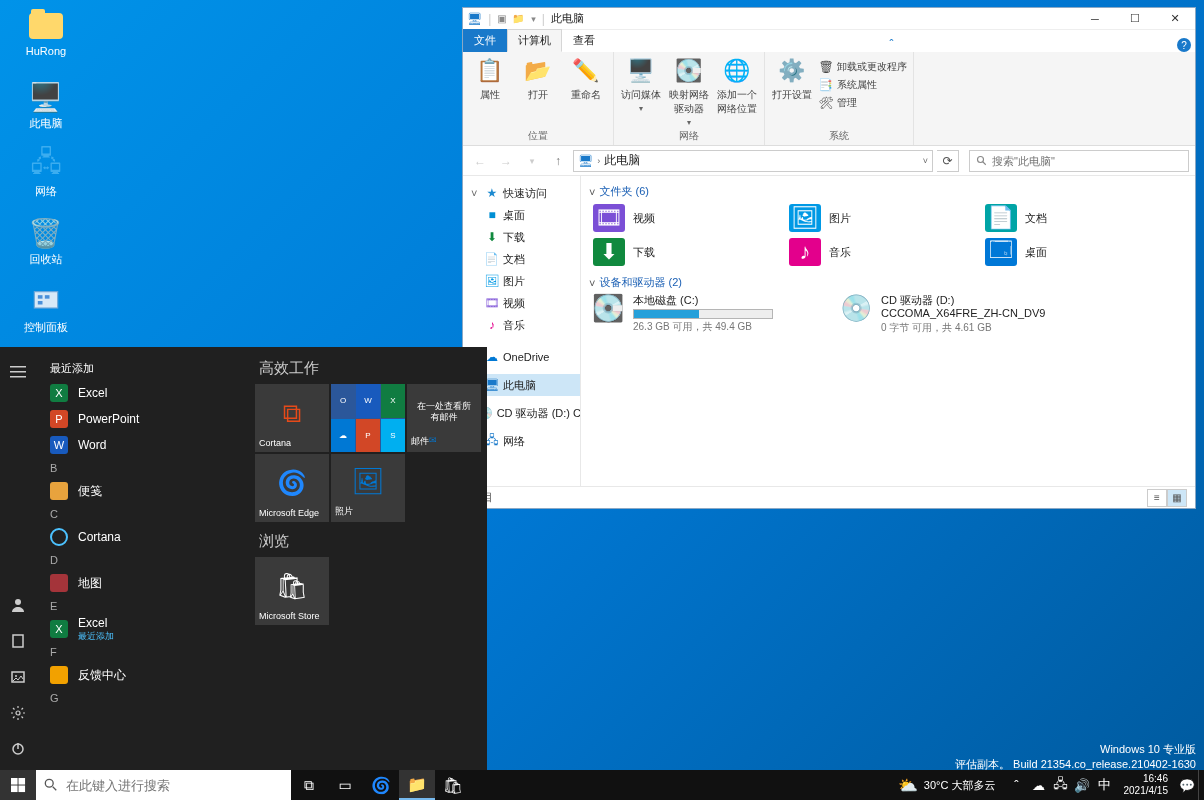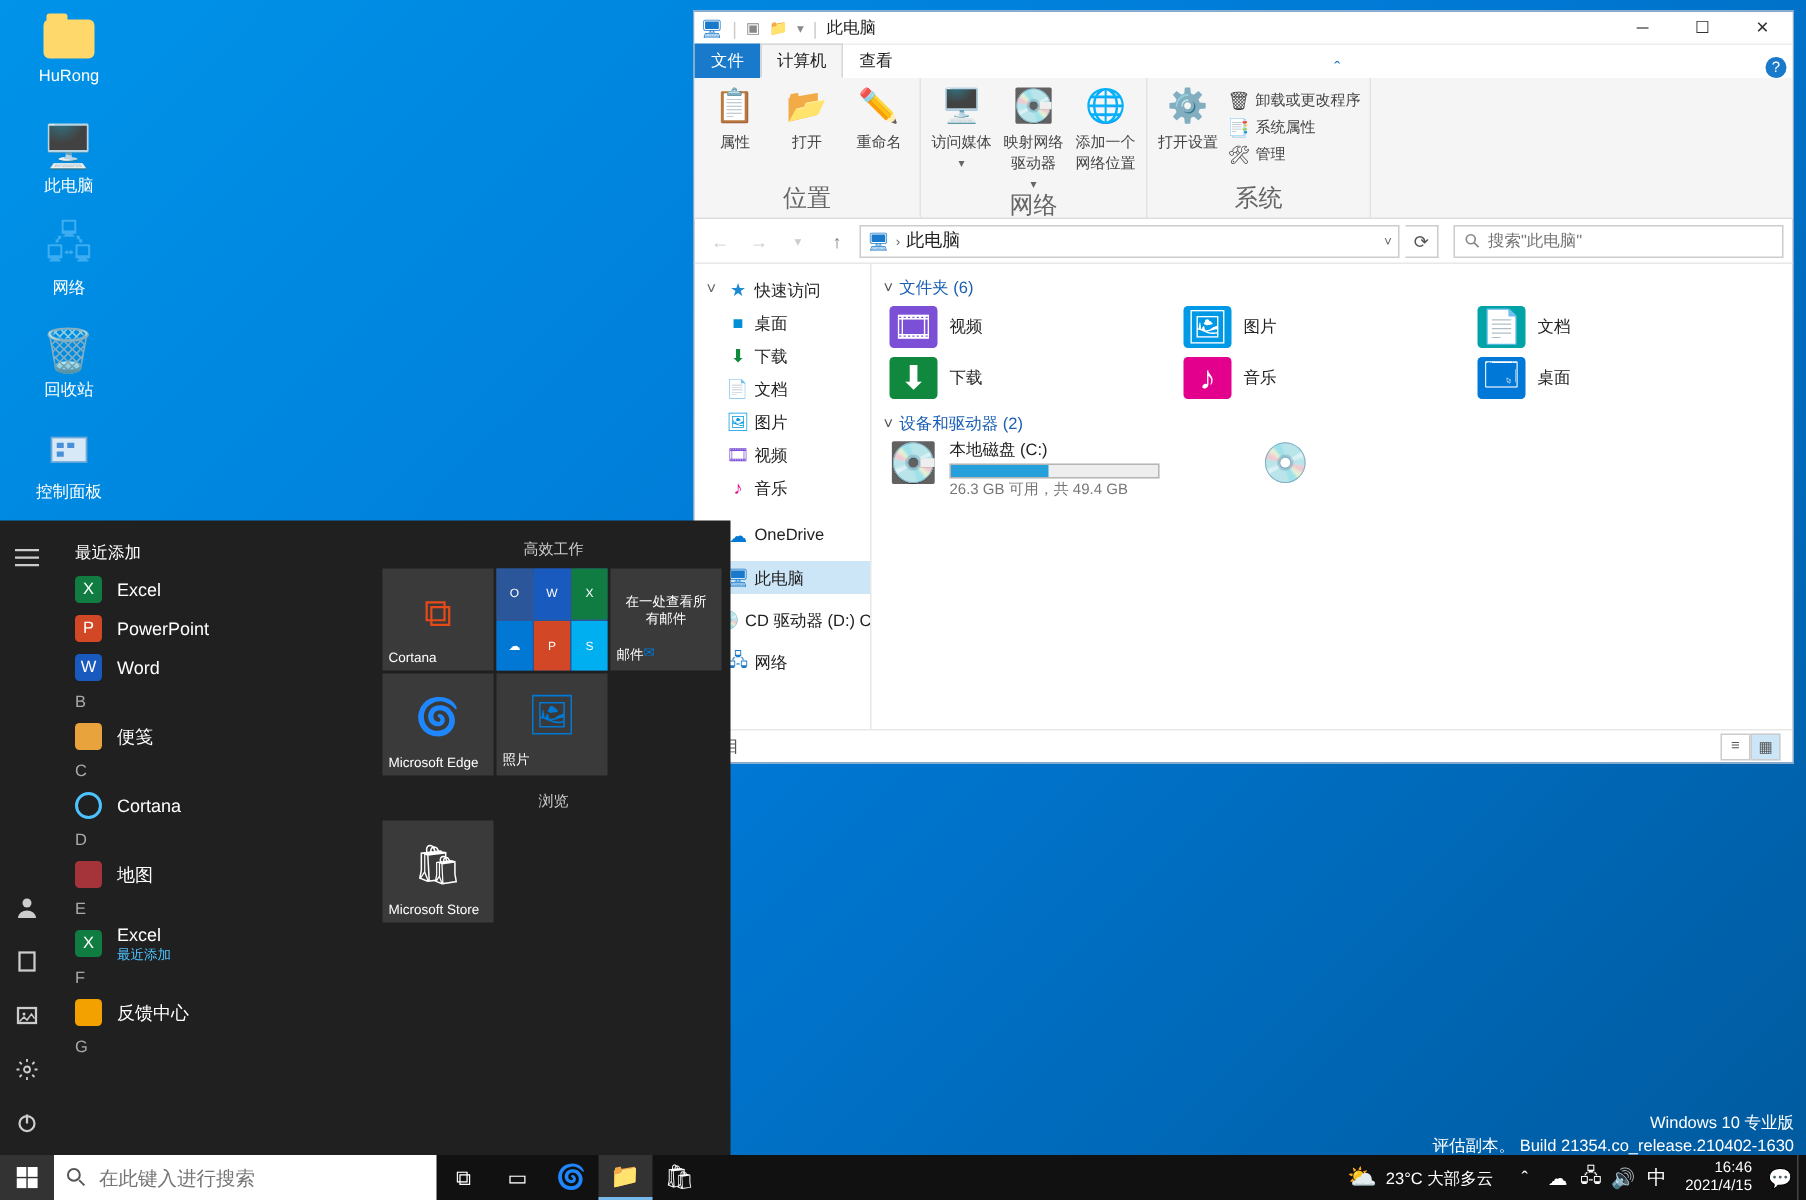--- a/index.html
+++ b/index.html
@@ -39,21 +39,21 @@
 .sm-rail-top { padding-top: 10px; }
 .sm-rail-bottom { margin-top: auto; padding-bottom: 6px; display:flex; flex-direction:column; gap:6px; }
 .sm-rail-btn { width: 36px; height: 30px; display: flex; align-items: center; justify-content: center; cursor: pointer; color: #ccc; }
 .sm-rail-btn svg { width:16px; height:16px; fill:#ccc; }
 .sm-apps { flex: 1 1 200px; overflow: hidden; padding: 10px 6px 0 6px; font-size: 12px; }
 .sm-heading { font-size: 11px; color: #fff; padding: 4px 8px; }
 .sm-app { display: flex; align-items: center; height: 26px; padding: 0 8px; cursor: pointer; }
 .sm-app-icon { width: 18px; height: 18px; border-radius: 3px; margin-right: 10px; display:flex; align-items:center; justify-content:center; font-size:11px; color:#fff; }
 .sm-letter { color: #aaa; font-size: 11px; padding: 4px 8px; }
 .sm-tiles { width: 236px; padding: 8px 4px; }
-.tile-group-label { font-size: 10px; color: #ccc; margin: 4px 4px 6px 4px; text-align: center; }
+.tile-group-label { font-size: 15px; color: #ccc; margin: 4px 4px 6px 4px; }
 .tile-row { display: flex; gap: 2px; margin-bottom: 2px; }
 .tile { background: #333; display: flex; flex-direction: column; align-items: center; justify-content: flex-end; padding: 4px; cursor: pointer; position: relative; }
 .tile.med { width: 74px; height: 68px; }
 .tile-label { font-size: 9px; width:100%; text-align:left; }
 .tile-iconc { flex:1; display:flex; align-items:center; justify-content:center; font-size:26px; }
 
 
 .explorer { position: absolute; left: 462px; top: 7px; width: 734px; height: 502px; background: #fff; border: 1px solid #8aa8c5; display:flex; flex-direction:column; font-size: 12px; color:#222; }
 .exp-titlebar { height: 22px; display: flex; align-items: center; padding-left: 4px; background:#fff; border-bottom:1px solid #eee; }
 .exp-titlebar .qat { display:flex; gap:6px; align-items:center; }
@@ -64,21 +64,21 @@
 .exp-tab.file { background:#1979ca; color:#fff; }
 .exp-tab.active { border:1px solid #d6d6d6; border-bottom:1px solid #f5f5f5; background:#f5f5f5; }
 .exp-help { margin-left:auto; padding:0 6px; color:#1979ca; }
 .ribbon { background:#f5f5f5; height:94px; border-bottom:1px solid #ddd; display:flex; }
 .rib-group { border-right:1px solid #e3e3e3; padding:4px 6px 2px 6px; display:flex; flex-direction:column; align-items:center; }
 .rib-row { display:flex; gap:6px; align-items:flex-start; }
 .rib-btn { display:flex; flex-direction:column; align-items:center; width:42px; cursor:pointer; font-size:10px; text-align:center; color:#444; gap:2px; }
 .rib-btn.small { flex-direction:row; width:auto; gap:4px; font-size:10px; height:18px; align-items:center; }
 .rib-btn .rico { width:30px; height:30px; display:flex; align-items:center; justify-content:center; font-size:22px; }
 .rib-btn.small .rico { width:14px; height:14px; font-size:12px; }
-.rib-group-label { font-size:16px; color:#666; margin-top:auto; text-align:center; }
+.rib-group-label { font-size:10px; color:#666; margin-top:auto; text-align:center; }
 .addr-bar { height:30px; display:flex; align-items:center; gap:4px; padding:0 6px; border-bottom:1px solid #e8e8e8; }
 .nav-btn { width:22px; height:22px; display:flex; align-items:center; justify-content:center; color:#777; cursor:pointer; }
 .nav-btn.disabled { color:#ccc; }
 .addr-box { flex:1; height:22px; border:1px solid #ccc; display:flex; align-items:center; padding:0 4px; gap:4px; }
 .addr-box .chev { margin-left:auto; color:#666; }
 .refresh-btn { width:22px; height:22px; border:1px solid #ccc; border-left:none; display:flex; align-items:center; justify-content:center; color:#555; cursor:pointer; }
 .search-field { width:220px; height:22px; border:1px solid #ccc; display:flex; align-items:center; padding:0 6px; color:#888; margin-left:6px; }
 .search-field svg { width:12px; height:12px; margin-right:4px; fill:#888; }
 .search-field input { border:none; outline:none; font-size:11px; flex:1; }
 .exp-body { flex:1; display:flex; overflow:hidden; }
@@ -322,20 +322,25 @@
             <div class="di-info">
               <div>本地磁盘 (C:)</div>
               <div class="di-bar">
                 <div class="di-fill" style="width:47%"></div>
               </div>
               <div class="di-sub">26.3 GB 可用，共 49.4 GB</div>
             </div>
           </div>
           <div class="drive-item">
             <div class="gi-icon" style="font-size:26px">💿</div>
+            <div class="di-info">
+              <div>CD 驱动器 (D:)</div>
+              <div>CCCOMA_X64FRE_ZH-CN_DV9</div>
+              <div class="di-sub">0 字节 可用，共 4.61 GB</div>
+            </div>
           </div>
         </div>
     </div>
   </div>
   <div class="status-bar">
     <span>项目</span>
     <div class="view-toggles">
       <div class="vt">≡</div>
       <div class="vt" style="background:#cde6f7">▦</div>
     </div>
@@ -523,21 +528,21 @@
     <input placeholder="在此键入进行搜索" style="">
   </div>
   <div class="tb-btn" style="font-size:14px">⧉</div>
   <div class="tb-btn" style="font-size:14px">▭</div>
   <div class="tb-btn" style="color:#3cc8f4">🌀</div>
   <div class="tb-btn active" style="color:#ffd86b;border-bottom:2px solid #76b9ed">📁</div>
   <div class="tb-btn">🛍</div>
   <div class="tb-right">
     <div class="weather">
       <span class="weather-icon">⛅</span>
-      <span>23°C 大部多云</span>
+      <span>30°C 大部多云</span>
     </div>
     <div class="tray-ico">ˆ</div>
     <div class="tray-ico">☁</div>
     <div class="tray-ico">🖧</div>
     <div class="tray-ico">🔊</div>
     <div class="tray-ico">中</div>
     <div class="clock">
       <div>16:46</div>
         <div>2021/4/15</div>
     </div>

